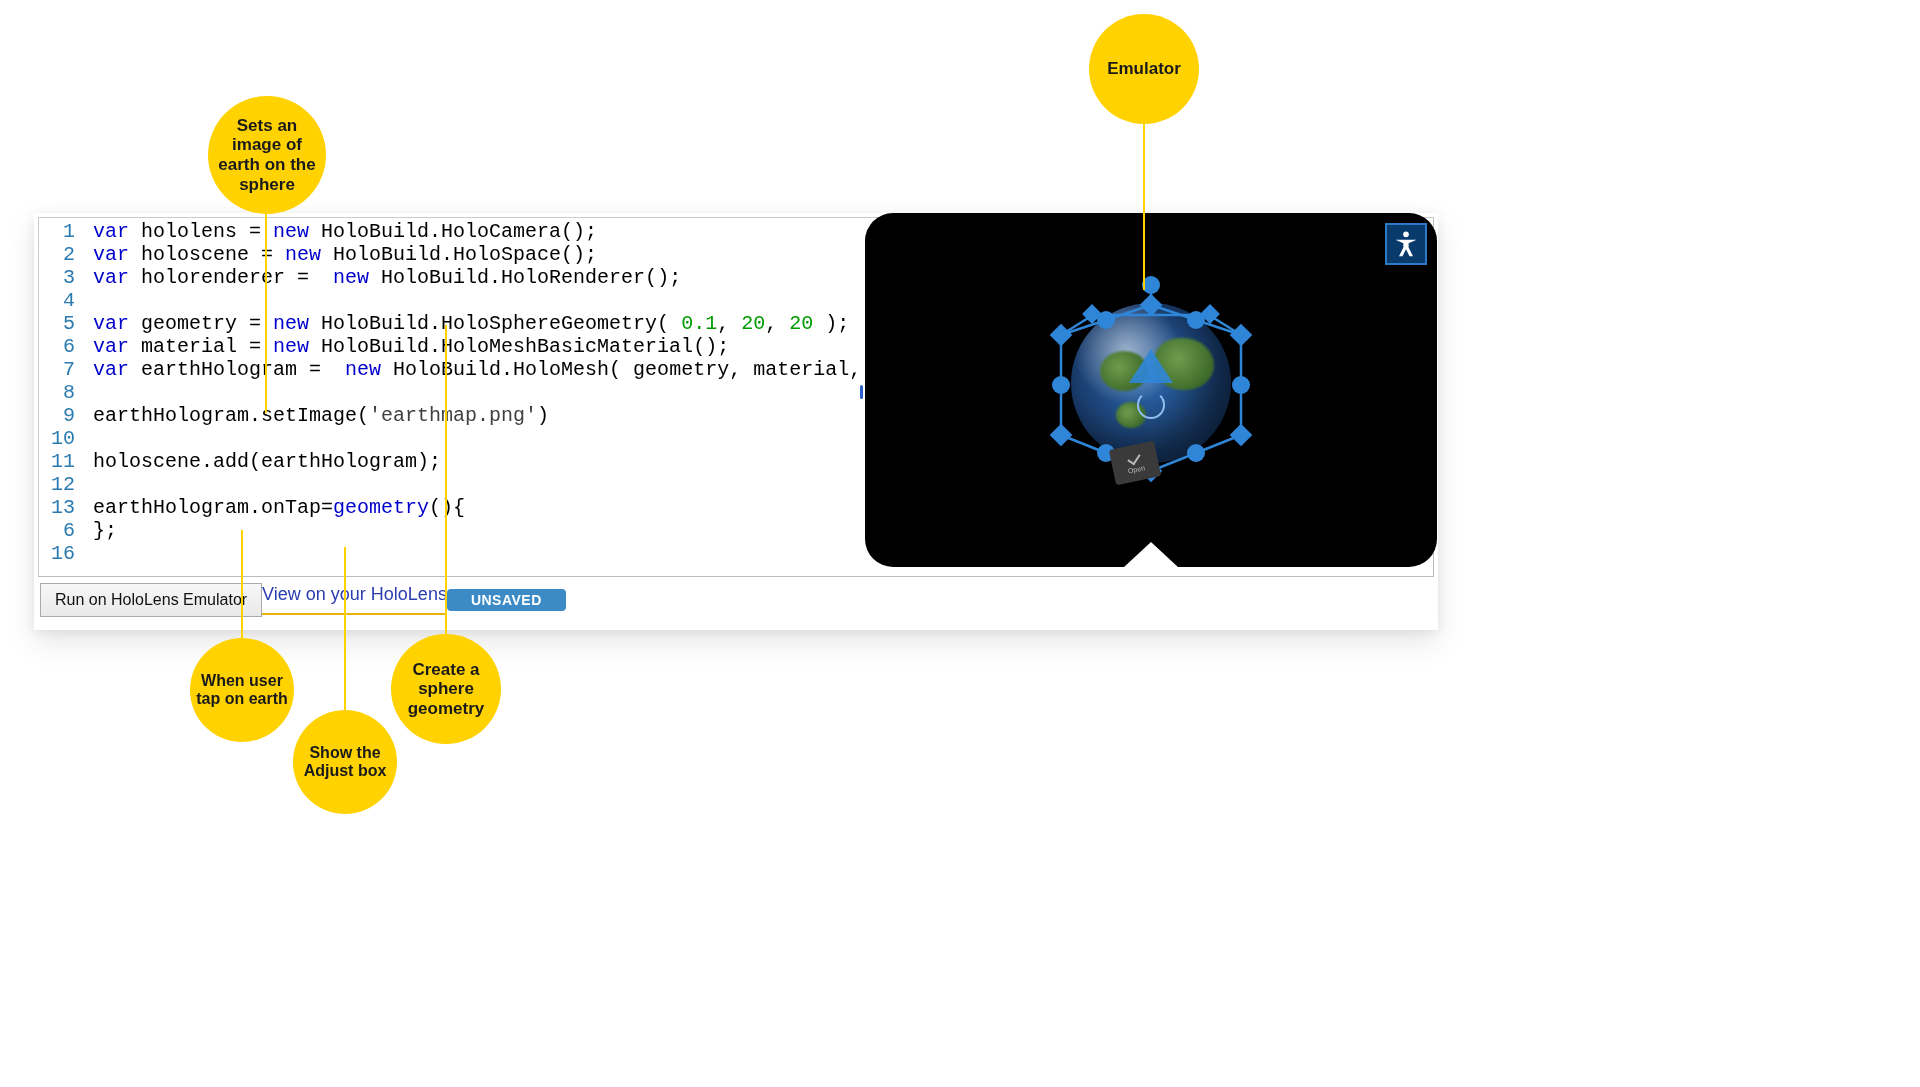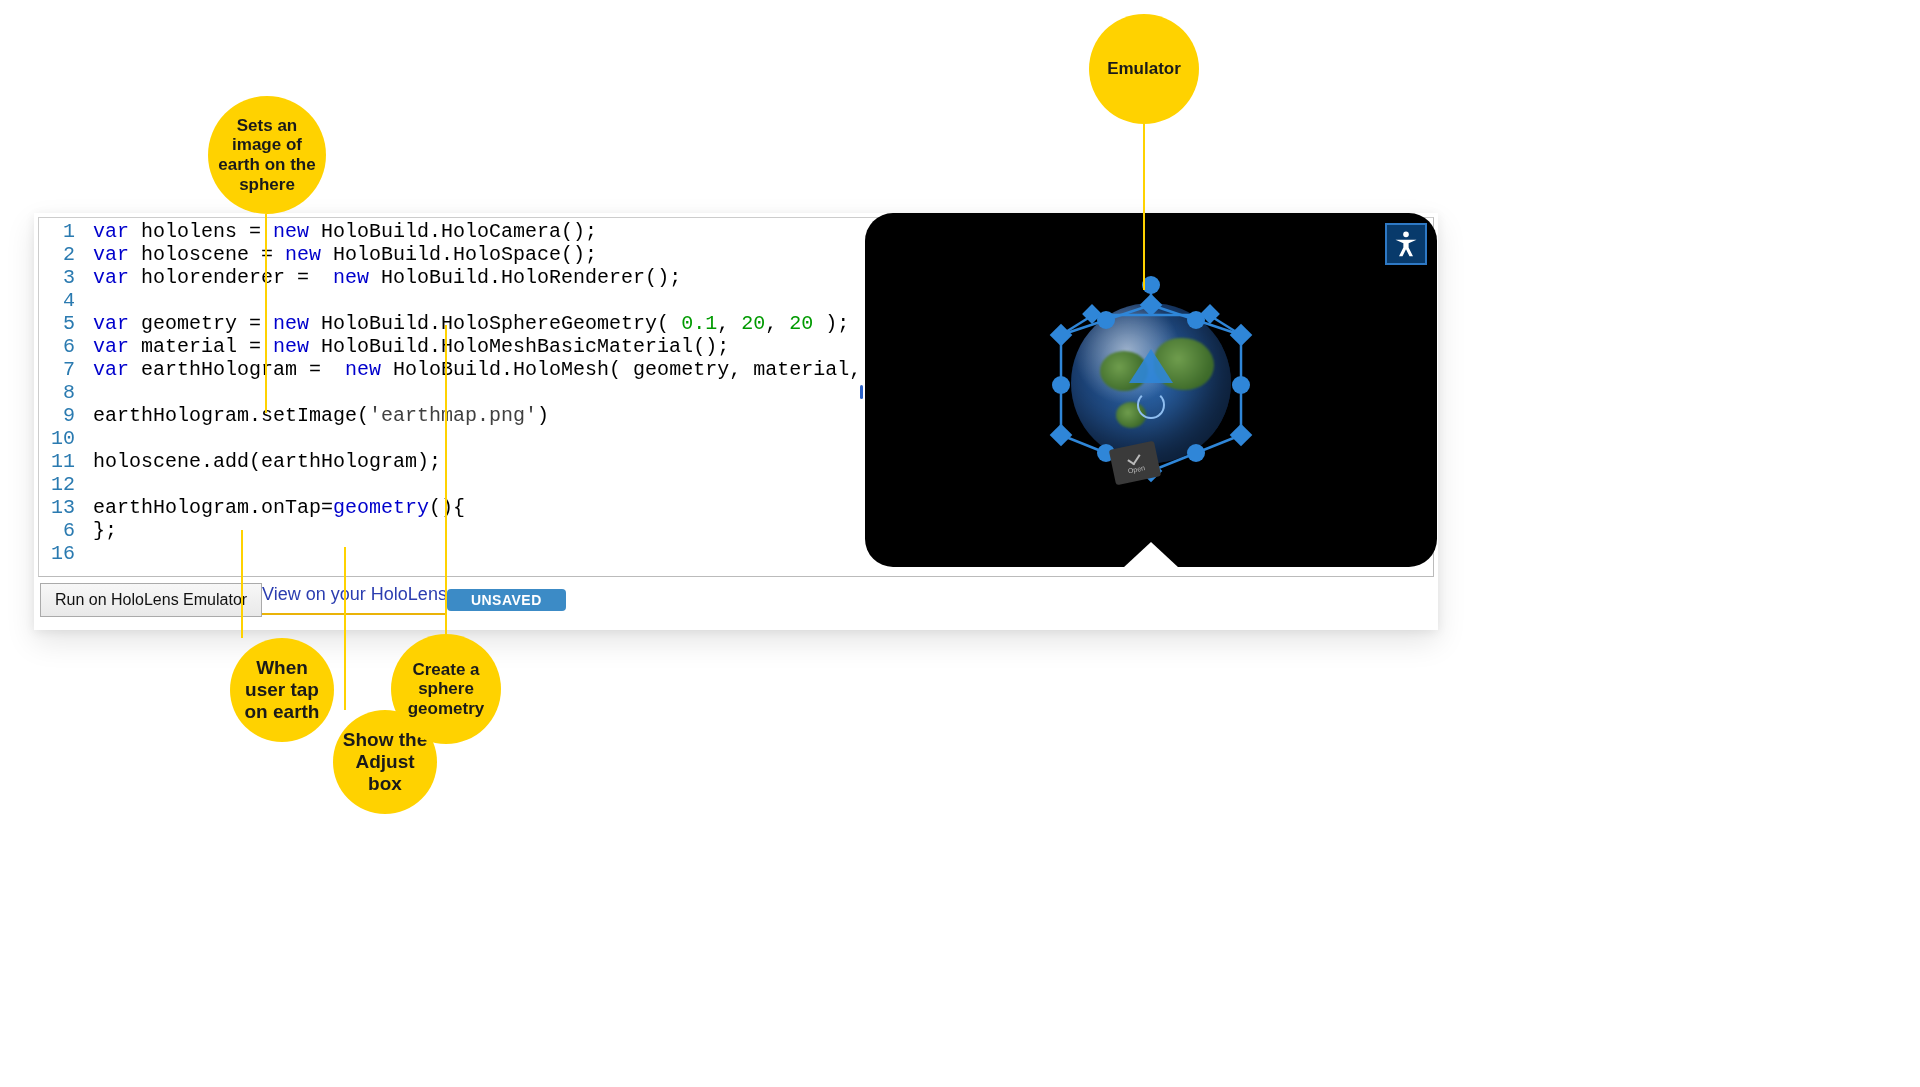--- a/index.html
+++ b/index.html
@@ -214,21 +214,21 @@
     text-align: center;
     font-family: Liberation Sans, sans-serif;
     font-weight: 600;
     font-size: 17px;
     line-height: 1.15;
     color: #1a1a1a;
     padding: 6px;
     box-sizing: border-box;
     z-index: 50;
   }
-  .callout.small { width: 104px; height: 104px; font-size: 19px; margin-left: 40px; }
+  .callout.small { width: 104px; height: 104px; font-size: 16px; }
   .callout.big   { width: 118px; height: 118px; font-size: 17px; }
 
   .lead {
     position: absolute;
     width: 2px;
     background: #ffd200;
     z-index: 40;
   }
 
   .marker {

